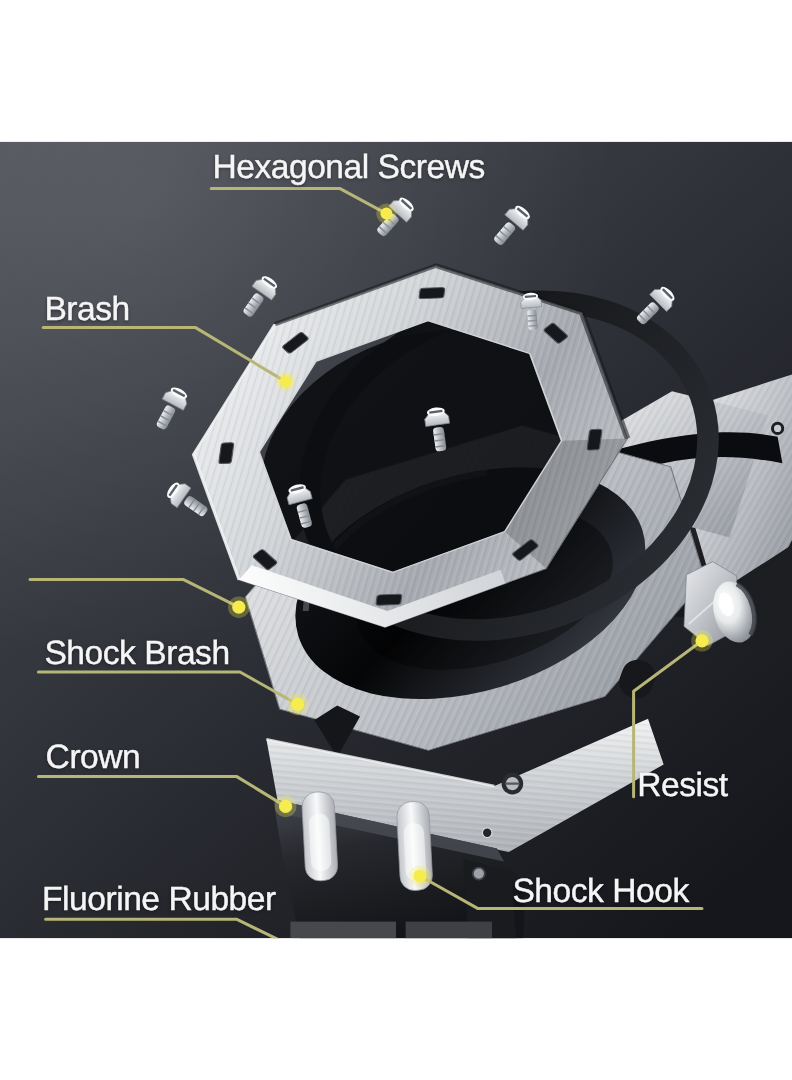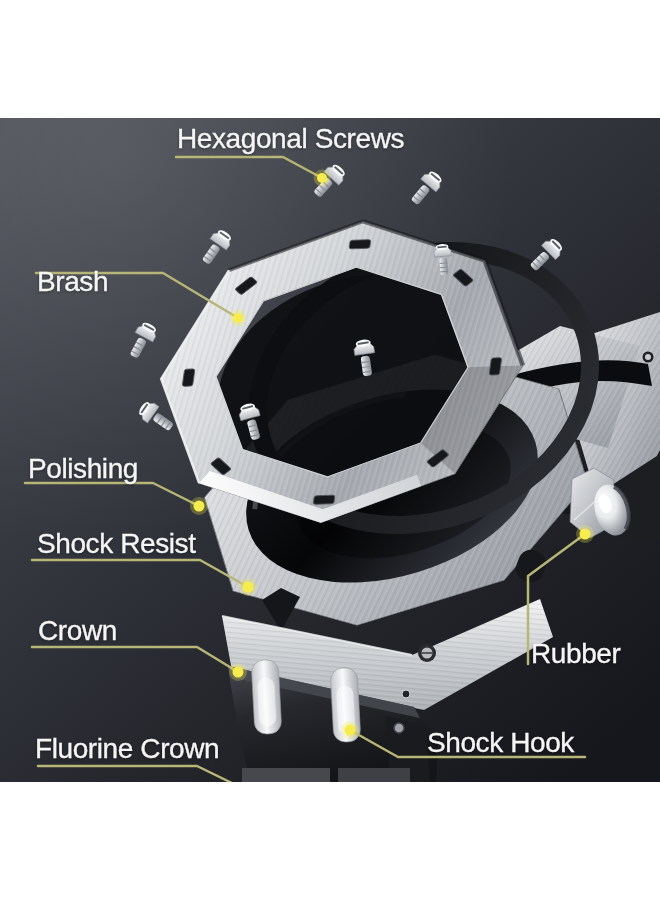--- a/index.html
+++ b/index.html
@@ -21,21 +21,21 @@
     font-size:28px;
     line-height:1;
     font-weight:500;
     letter-spacing:-0.4px;
     -webkit-text-stroke:0.35px #f5f5f6;
     text-shadow:0 1px 3px rgba(0,0,0,.45);
     white-space:nowrap;
     user-select:none;
   }
   .lb-hex      {left:177px; top:7px;}
-  .lb-brash    {left:37px;  top:126px;margin-top:24px;}
+  .lb-brash    {left:37px;  top:126px;}
   .lb-polish   {left:28px;  top:337px;}
   .lb-shock    {left:37px;  top:412px;}
   .lb-case     {left:38px;  top:499px;}
   .lb-fluorine {left:35px;  top:617px;}
   .lb-crown    {left:531px; top:522px;}
   .lb-steped   {left:427px; top:611px;}
 </style>
 </head>
 <body>
 
@@ -284,20 +284,19 @@
           <circle cx="238" cy="554" r="5.5" fill="#f6ec4d"></circle>
         <circle cx="585" cy="416" r="9" fill="rgba(246,236,77,0.28)"></circle>
           <circle cx="585" cy="416" r="5.5" fill="#f6ec4d"></circle>
         <circle cx="350" cy="612" r="9" fill="rgba(246,236,77,0.28)"></circle>
           <circle cx="350" cy="612" r="5.5" fill="#f6ec4d"></circle>
       </g>
     </svg>
 
     <div class="callout lb-hex">Hexagonal Screws</div>
     <div class="callout lb-brash">Brash</div>
-    <div class="callout lb-polish">Polishing</div>
-    <div class="callout lb-shock">Shock Resist</div>
+    <div class="callout lb-shock">Shock Brash</div>
     <div class="callout lb-case">Crown</div>
-    <div class="callout lb-fluorine">Fluorine Crown</div>
-    <div class="callout lb-crown">Rubber</div>
+    <div class="callout lb-fluorine">Fluorine Rubber</div>
+    <div class="callout lb-crown">Resist</div>
     <div class="callout lb-steped">Shock Hook</div>
   </div>
 </div>
 
 </body></html>

